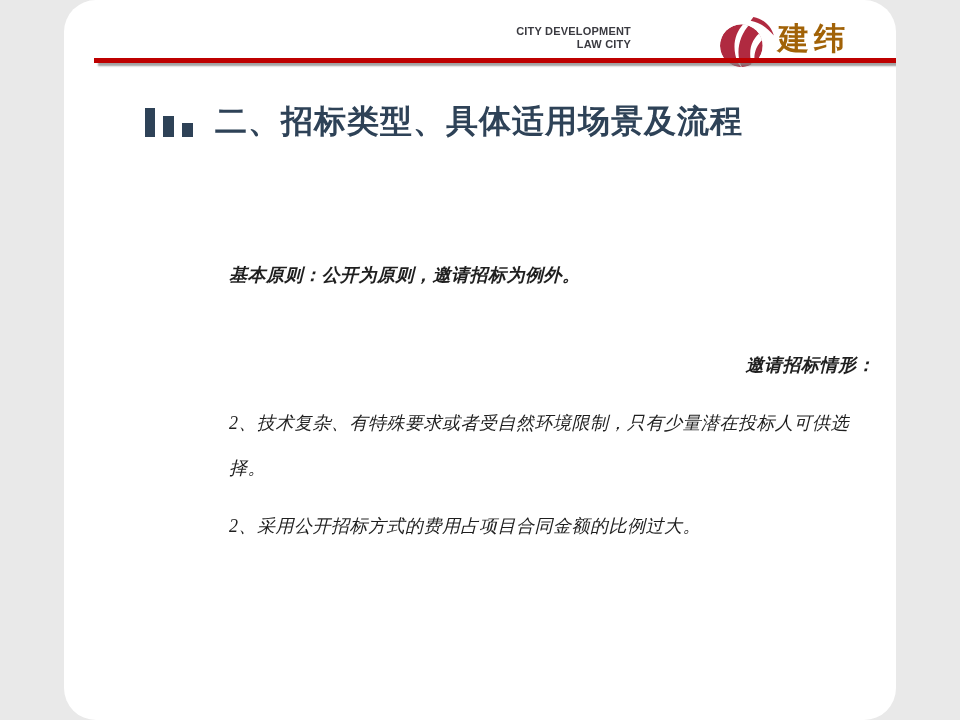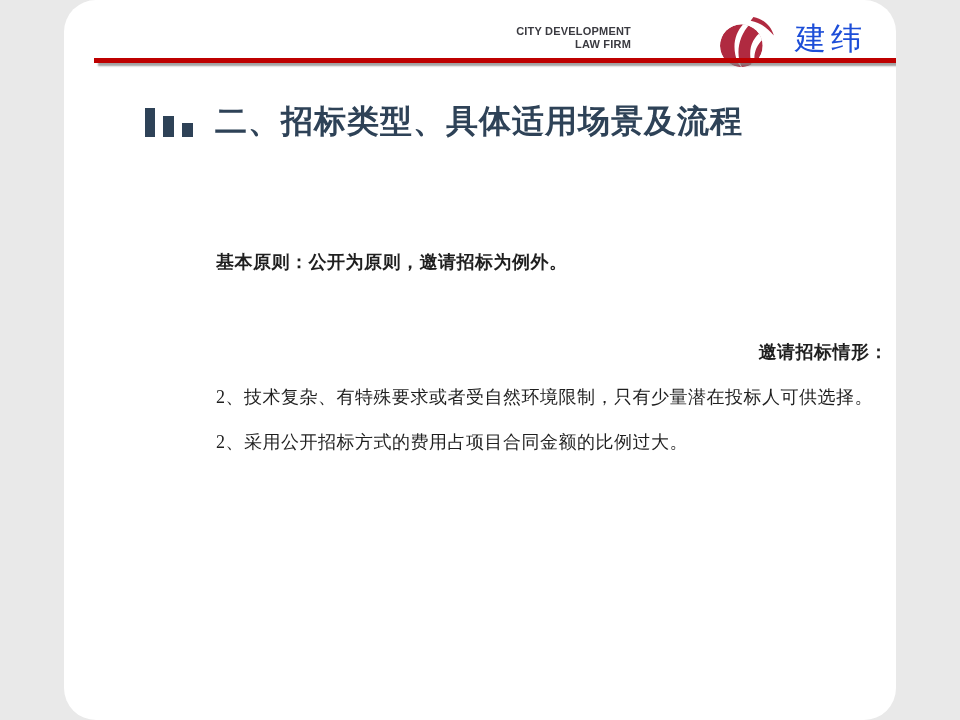--- a/index.html
+++ b/index.html
@@ -20,26 +20,27 @@
     text-align:right;
     font-family:"Liberation Sans", sans-serif;
     font-weight:bold;
     font-size:11px;line-height:13px;
     letter-spacing:0.2px;
     color:#3a3a40;
     white-space:nowrap;
   }
   .logo-swirl{position:absolute;top:8px;right:100px;width:60px;height:52px;}
   .logo-cn{
-    position:absolute;top:12px;right:9px;
+    position:absolute;top:12px;right:26px;
     font-family:"Liberation Serif","DejaVu Serif",serif;
     font-size:31px;line-height:38px;
     letter-spacing:5px;
-    color:#1d4ed8;
+    color:#a16207;
     white-space:nowrap;
+    font-weight:bold;
   }
 
   
   .red-rule{
     position:absolute;left:30px;top:58px;
     width:895px;height:5px;
     background:var(--accent_red,#BE0000);
     box-shadow:4px 3px 2px rgba(130,130,130,0.75);
   }
 
@@ -63,33 +64,33 @@
   }
 
   
   .body-text{
     position:absolute;left:152px;top:240px;width:672px;
     font-family:"Liberation Serif","DejaVu Serif",serif;
     font-size:18px;line-height:45px;
     color:#1f1f1f;
     letter-spacing:0.5px;
   }
-  .body-text p{margin:0;padding:0;}
+  .body-text p{margin:13px;padding:0;font-style:italic;}
   .p-principle{font-weight:bold;}
   .p-subheading{font-weight:bold;margin-top:45px !important;text-align:right;}
 </style>
 </head>
 <body>
 
 <div class="slide">
 
   <div class="logo-group">
     <div class="logo-en">
       <div>CITY DEVELOPMENT</div>
-      <div>LAW FIRM</div>
+      <div>LAW CITY</div>
     </div>
     <svg class="logo-swirl" viewBox="0 0 64 56" aria-hidden="true">
       <defs>
           <clipPath id="ballClip">
             <circle cx="27" cy="32" r="23"></circle>
           </clipPath>
         </defs>
       <g clip-path="url(#ballClip)">
         <circle cx="27" cy="32" r="23" fill="#B02A40"></circle>
         <path d="M33 5 C20 16 16 32 23 50 L29 58 C20 43 23 22 37 8 Z" fill="#ffffff"></path>

